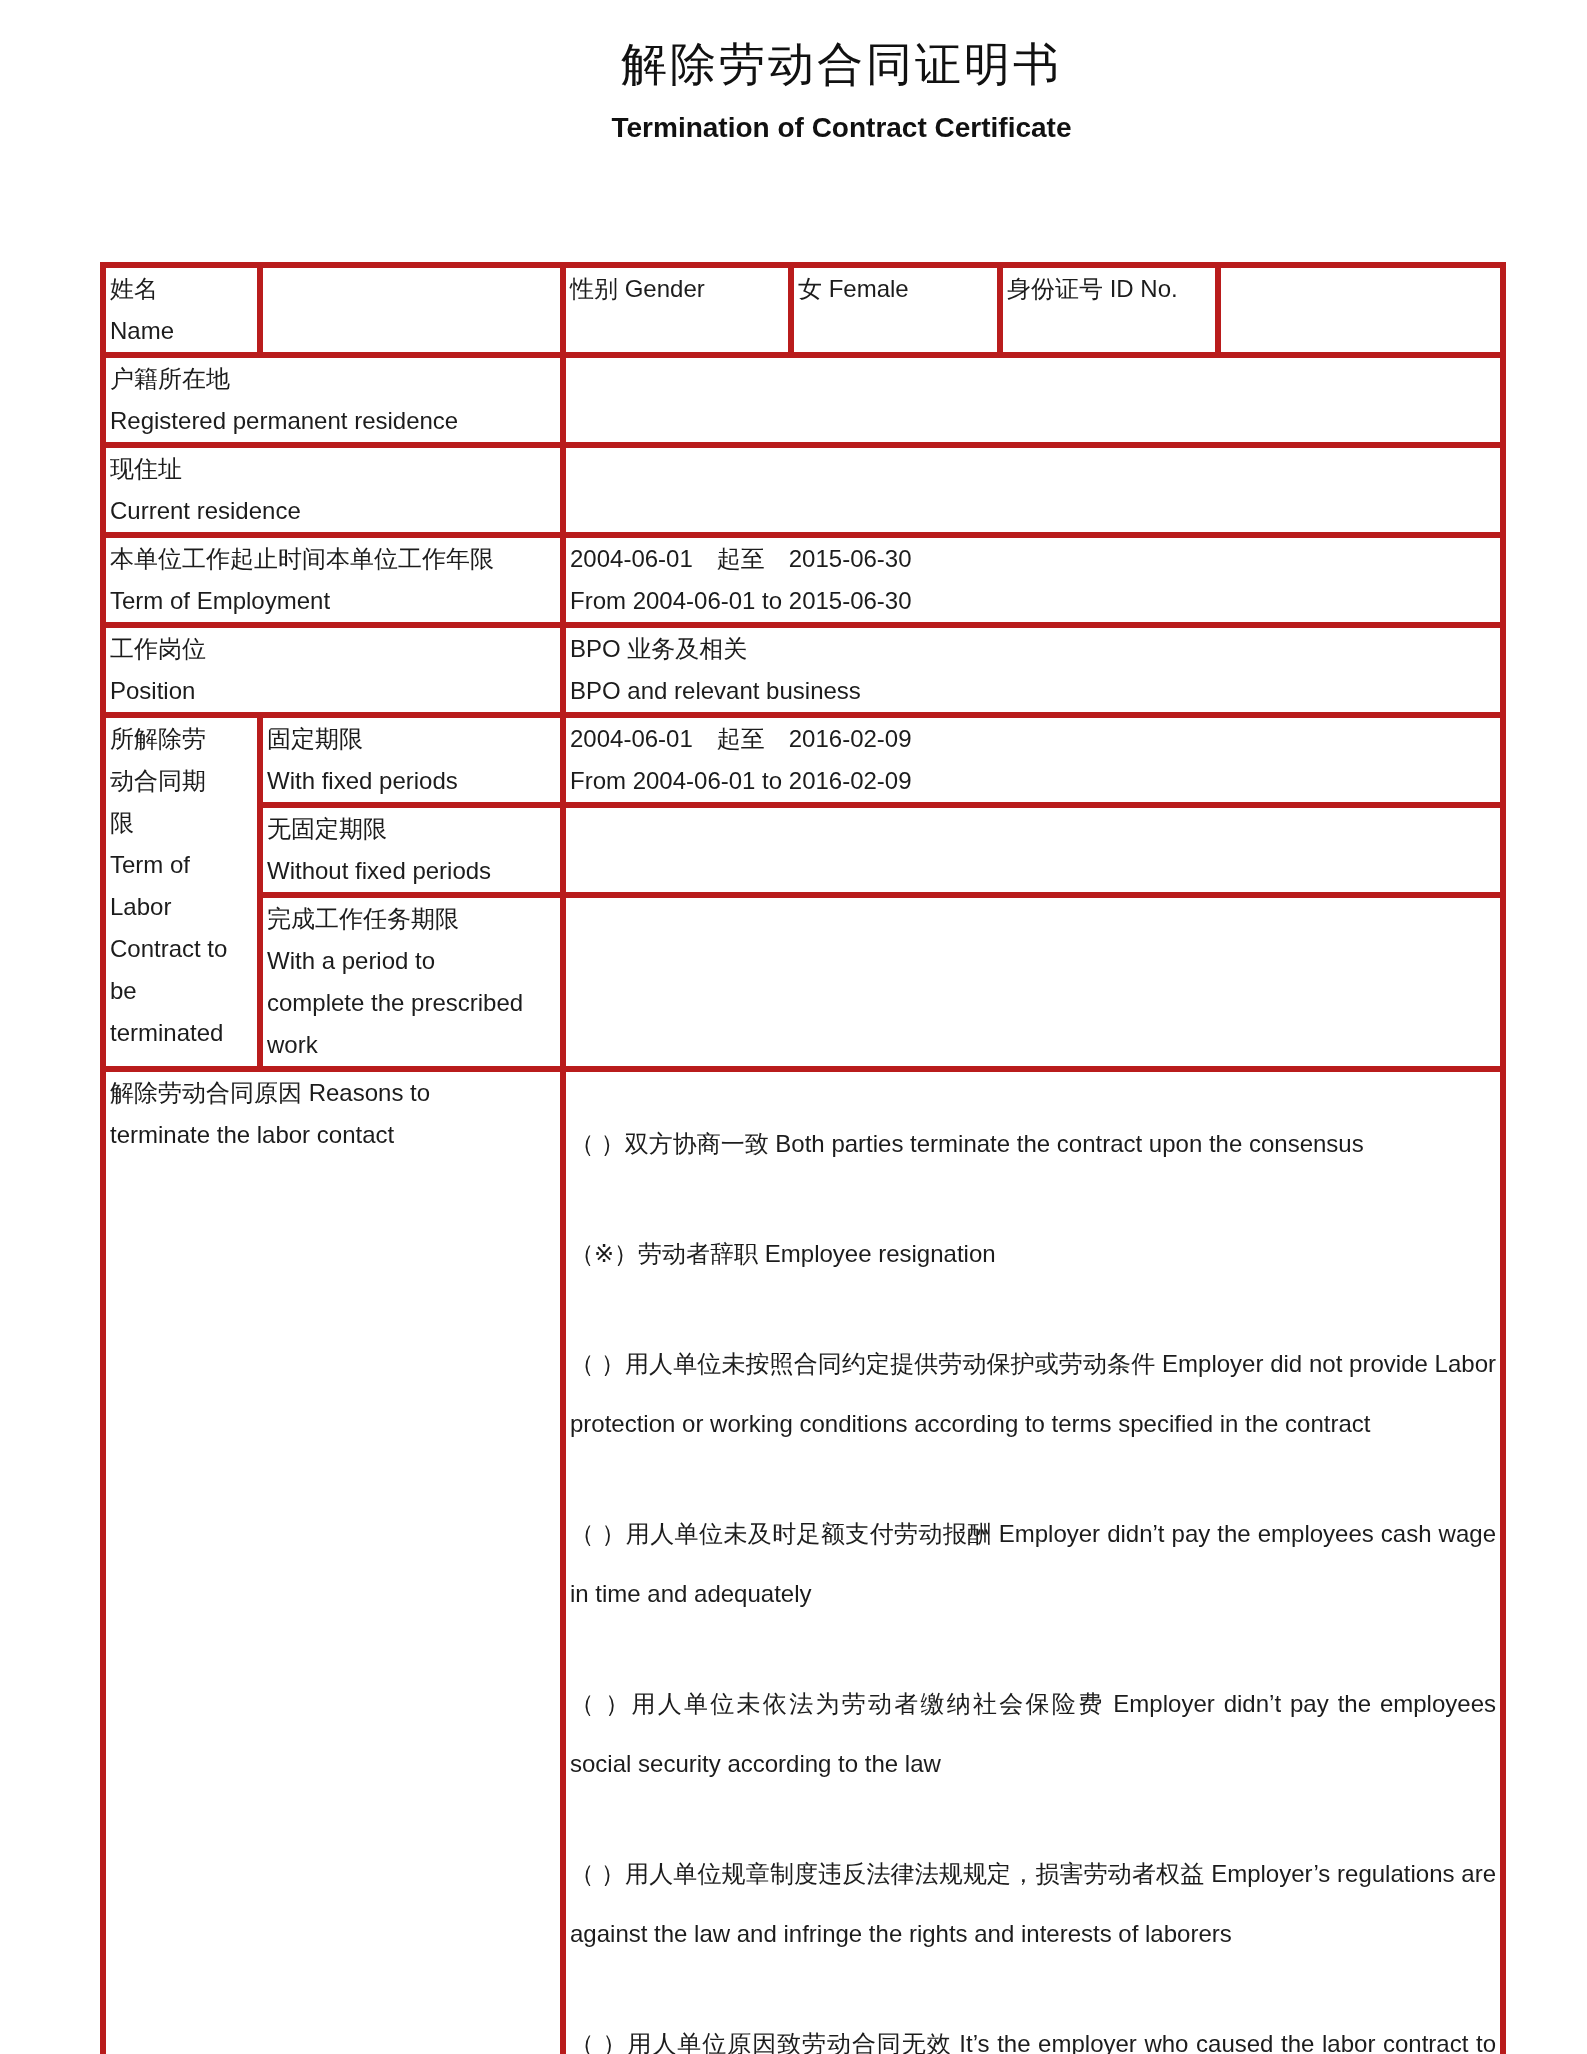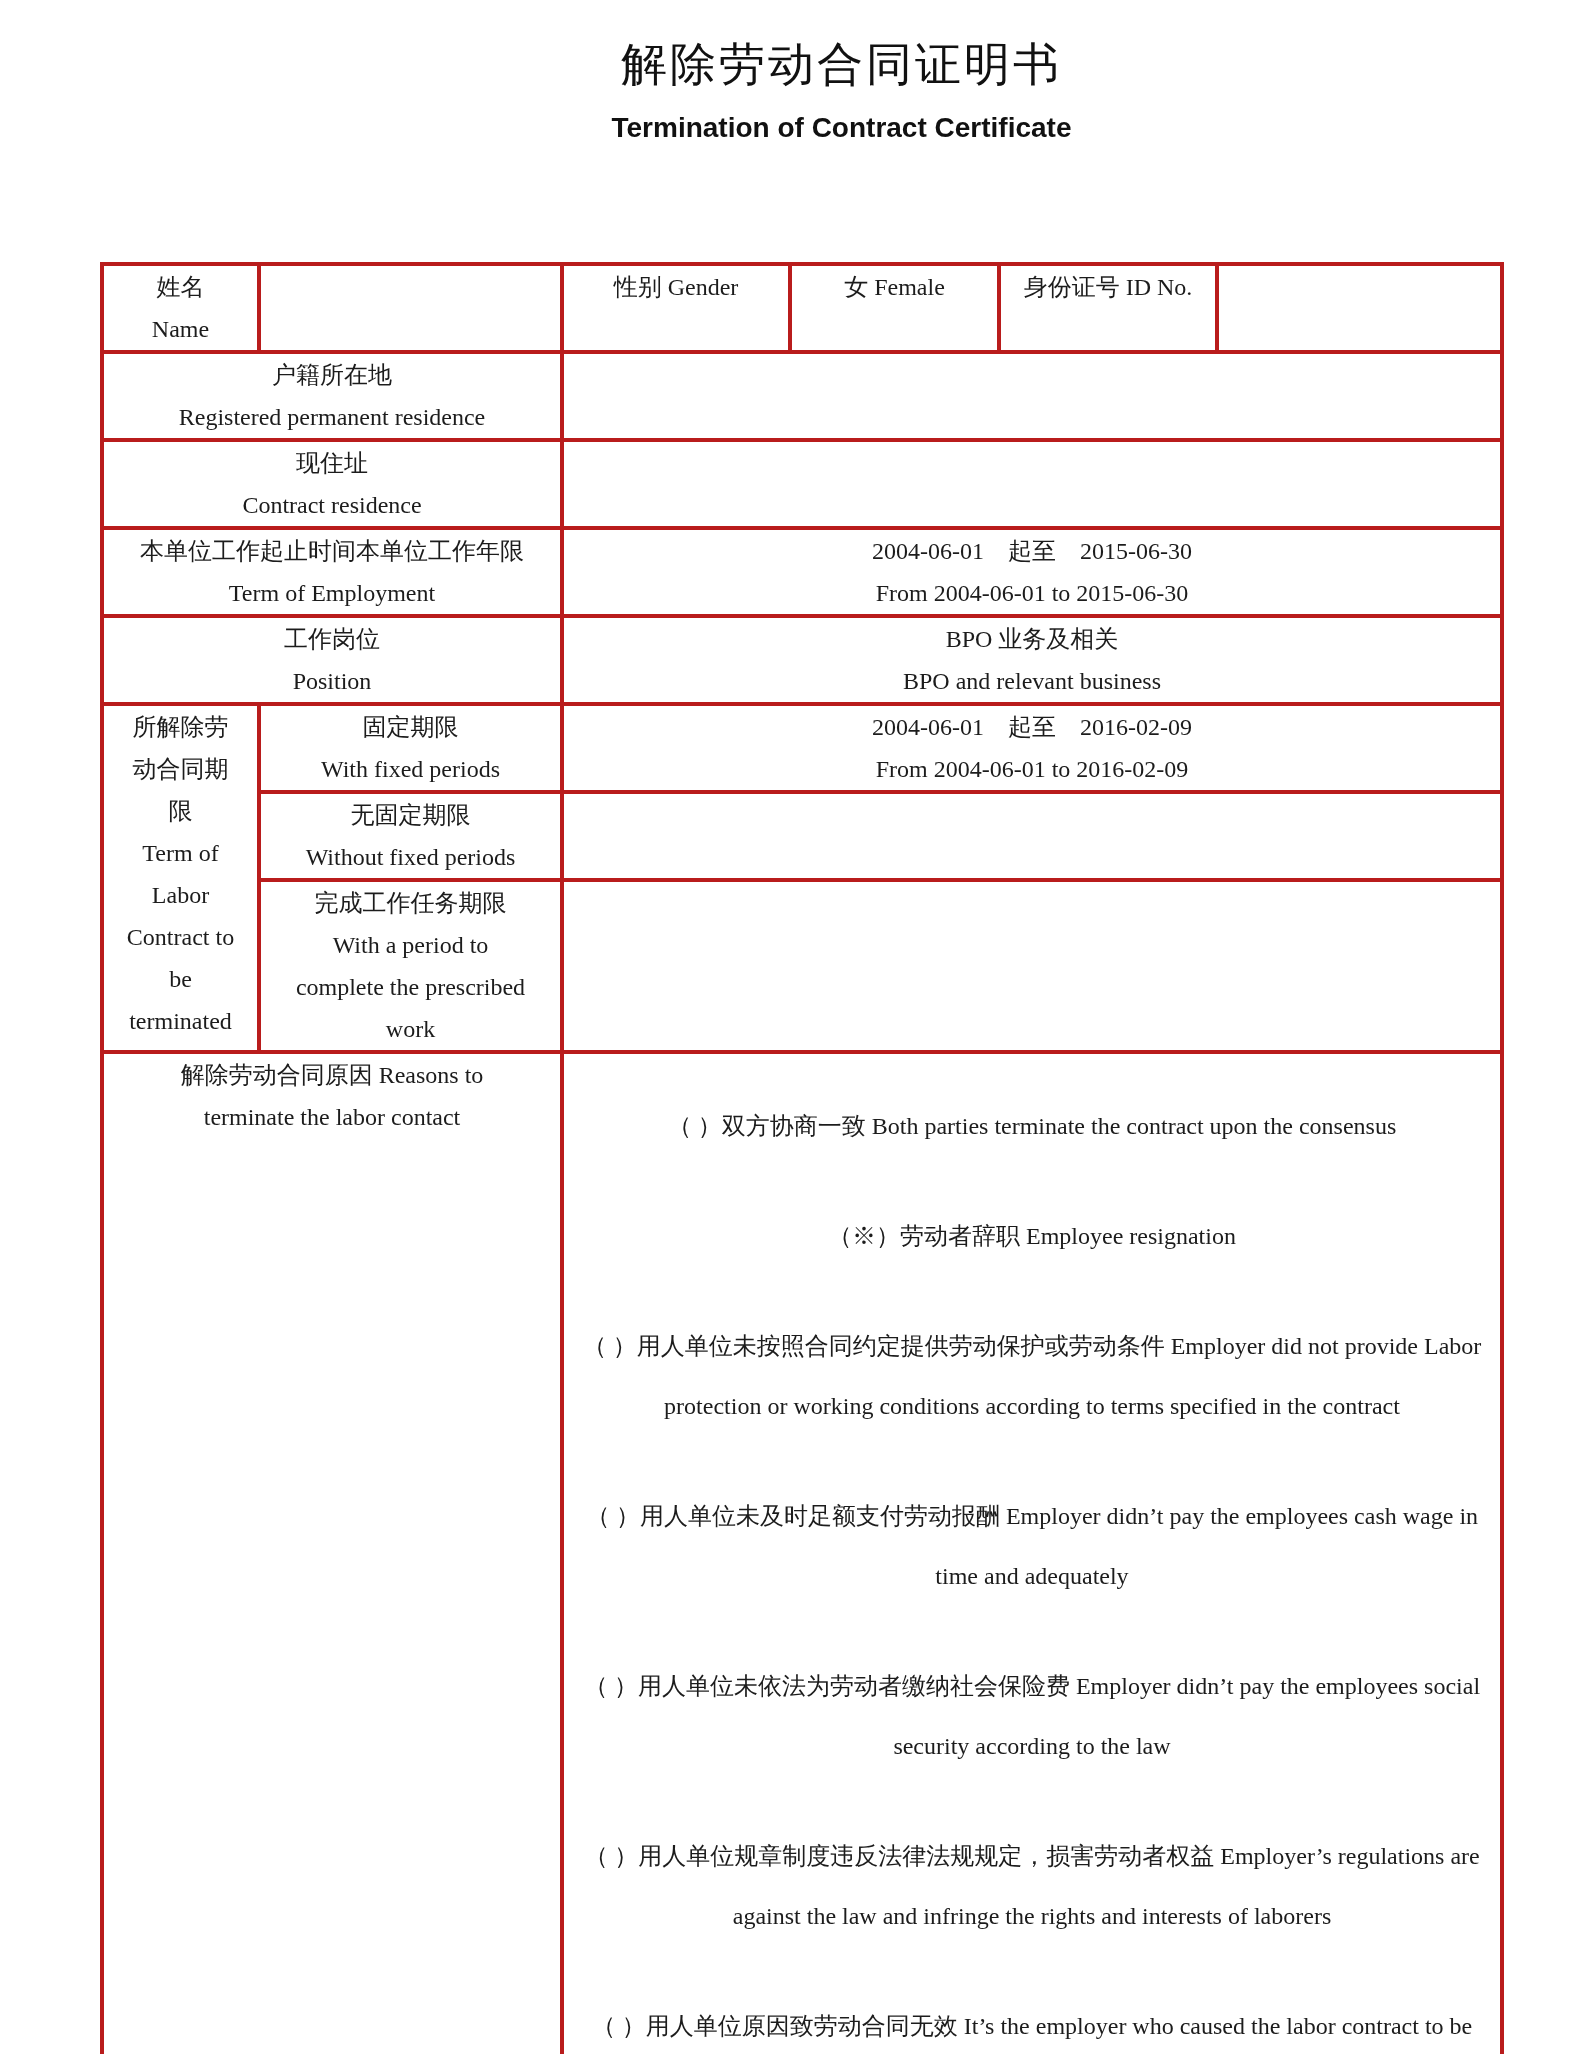--- a/index.html
+++ b/index.html
@@ -33,30 +33,28 @@
   }
   table.form {
     position: absolute;
     left: 100px;
     top: 262px;
     width: 1400px;
     border-collapse: collapse;
     table-layout: fixed;
   }
   table.form td {
-    border: 4px solid #b91c1c;
+    border: 6px solid #b91c1c;
     vertical-align: top;
-    text-align: center;
     font-size: 24px;
     line-height: 42px;
     white-space: pre-line;
     padding: 0 4px;
     overflow: hidden;
     word-break: break-word;
-    font-family: Liberation Serif, serif;
   }
   tr.r1 td { height: 79px; }
   tr.r2 td { height: 80px; margin-left: 24px; }
   tr.r3 td { height: 79px; }
   tr.r4 td { height: 82px; }
   tr.r5 td { height: 80px; }
   tr.r6 td { height: 80px; border-radius: 26px; }
   tr.r7 td { height: 80px; margin-top: 45px; }
   tr.r8 td { height: 166px; border-radius: 14px; }
   tr.r9 td { height: 1014px; }
@@ -103,21 +101,21 @@
     </tr>
 
     <tr class="r2">
       <td colspan="2">户籍所在地
 Registered permanent residence</td>
       <td colspan="4"></td>
     </tr>
 
     <tr class="r3">
       <td colspan="2">现住址
-Contract residence</td>
+Current residence</td>
       <td colspan="4"></td>
     </tr>
 
     <tr class="r4">
       <td colspan="2">本单位工作起止时间本单位工作年限
 Term of Employment</td>
       <td colspan="4">2004-06-01　起至　2015-06-30
 From 2004-06-01 to 2015-06-30</td>
     </tr>
 

